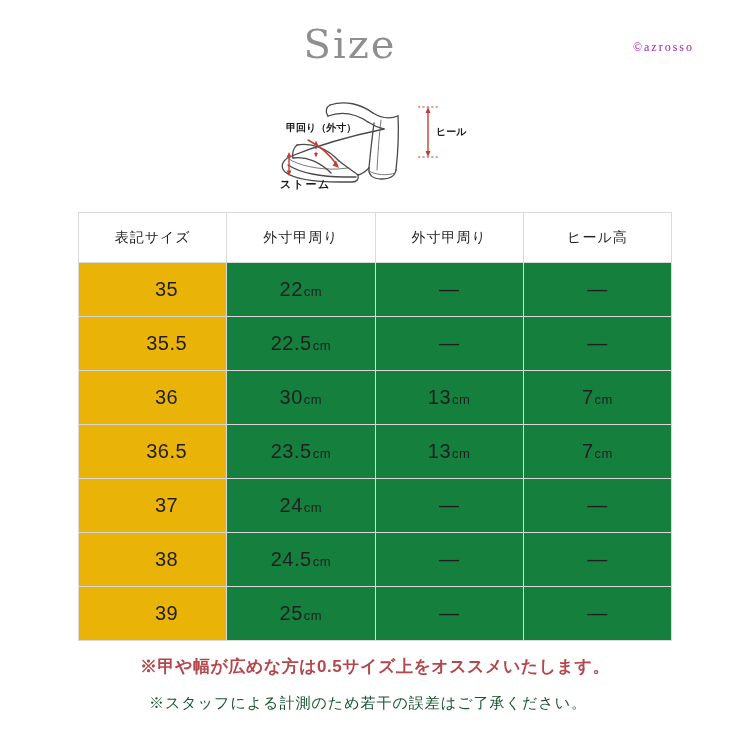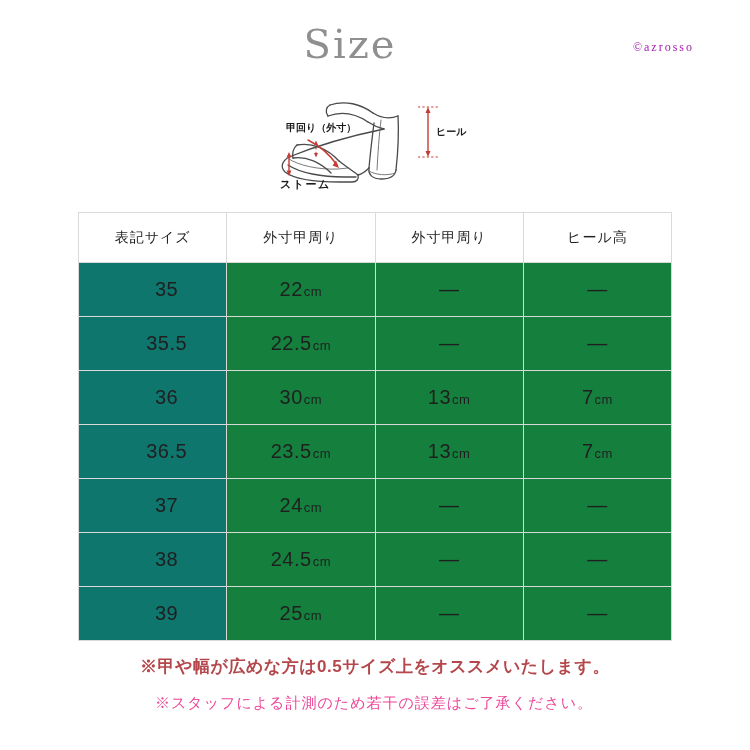--- a/index.html
+++ b/index.html
@@ -31,30 +31,30 @@
   .size-table{
     position:absolute;left:78px;top:212px;width:594px;
     border-collapse:collapse;table-layout:fixed;
     font-family:"Liberation Sans",sans-serif;
   }
   .size-table th,.size-table td{
     border:1px solid #d9d9d9;text-align:center;vertical-align:middle;padding:0;
   }
   .size-table th{height:49px;font-size:14px;font-weight:400;color:#1f1f1f;background:#ffffff;letter-spacing:1px;}
   .size-table td{height:53px;font-size:20px;color:#1f1f1f;background:#15803d;letter-spacing:0.5px;}
-  .size-table td:first-child{background:#0f766e;padding-left:28px;}
+  .size-table td:first-child{background:#eab308;padding-left:28px;}
   .size-table td .unit{font-size:13px;margin-left:1px;}
   
   .note-primary{
     position:absolute;top:655px;left:0;width:750px;text-align:center;
     font-size:17px;font-weight:bold;color:#b4474b;letter-spacing:0.5px;
   }
   .note-secondary{
     position:absolute;top:694px;left:0;width:736px;text-align:center;
-    font-size:15px;font-weight:400;color:#ec4899;letter-spacing:1px;margin-left:6px;
+    font-size:15px;font-weight:400;color:#14532d;letter-spacing:1px;
   }
 </style>
 </head>
 <body>
 
 <div class="canvas">
 
   <div class="page-title">Size</div>
   <div class="watermark">©azrosso</div>
 

